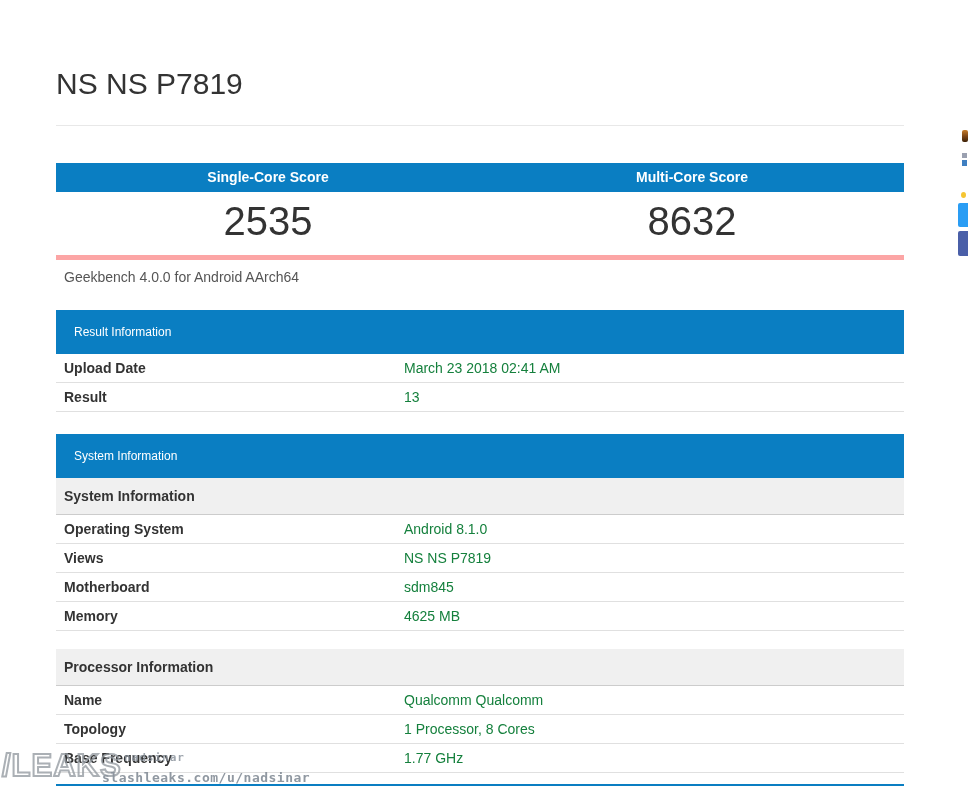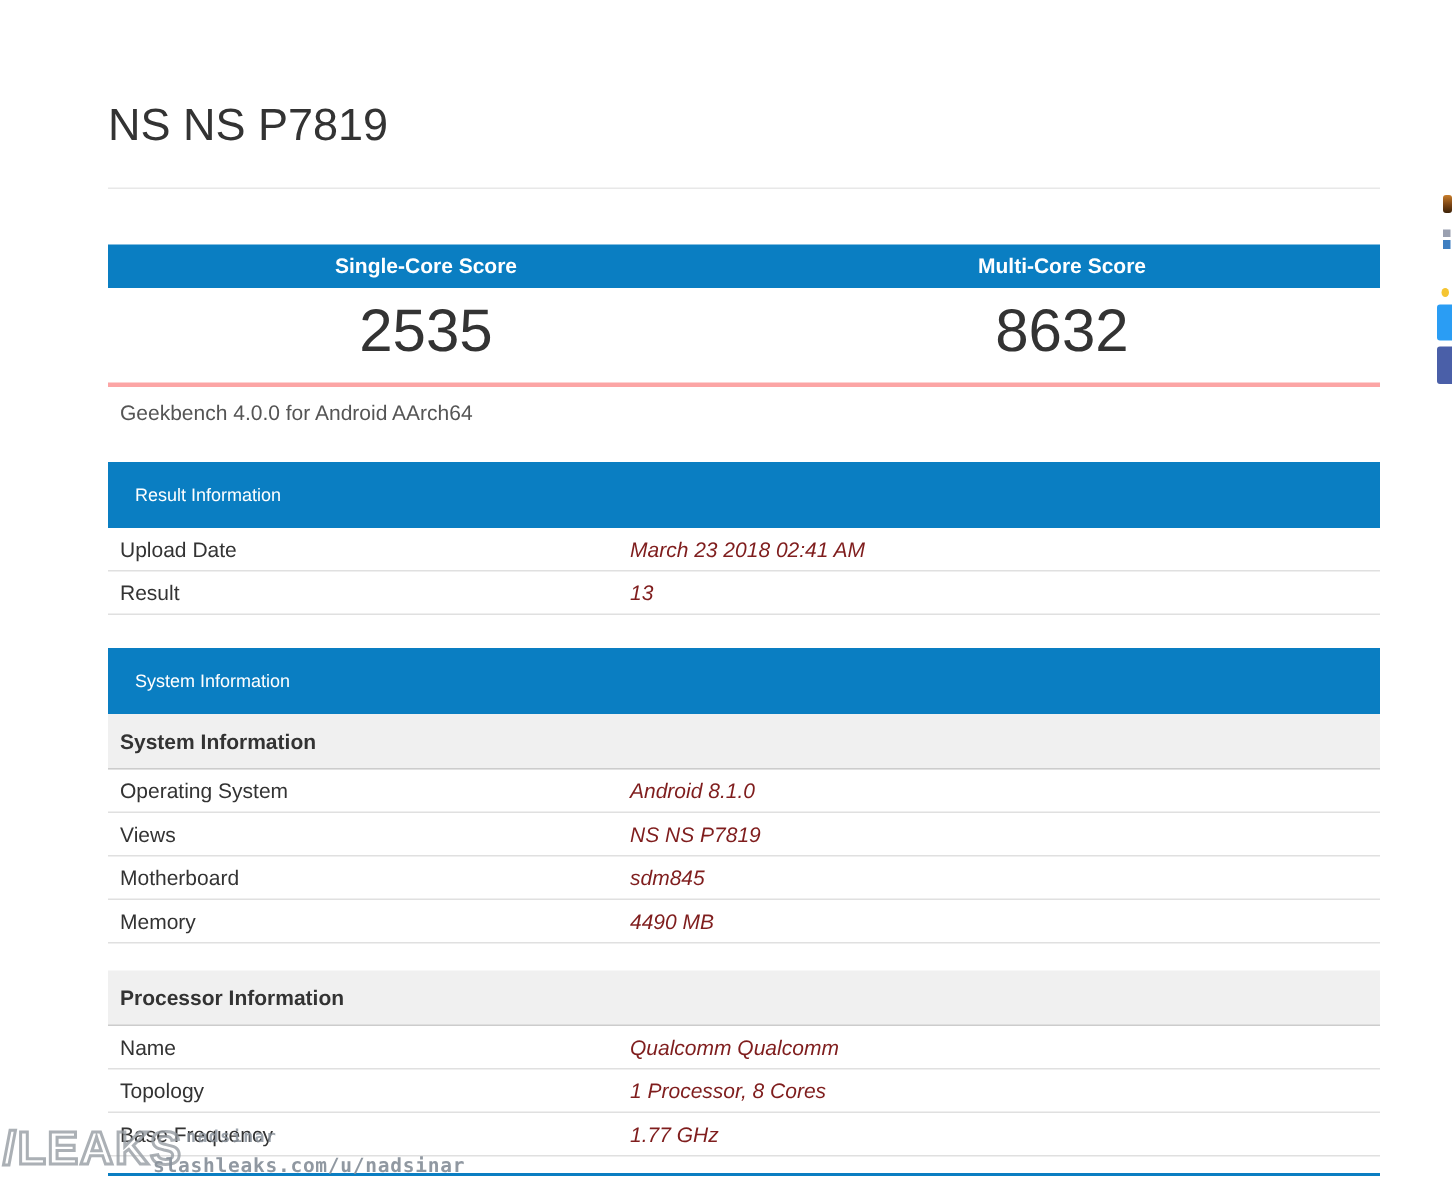--- a/index.html
+++ b/index.html
@@ -1,48 +1,48 @@
 <!DOCTYPE html>
 <html style="--accent_blue: #0a7ec2; --subheader_bg: #f0f0f0; --row_border: #e0e0e0; --twitter_blue: #2a9df4; --facebook_blue: #4a5fa8; --star_yellow: #f5c532; --logo_orange: #b06a20;"><head>
 <meta charset="utf-8">
 <style>
   * { margin:0; padding:0; box-sizing:border-box; }
   html,body { background:#fff; }
   body {
     width:968px; height:802px; position:relative; overflow:hidden;
     font-family:"Liberation Sans", sans-serif; color:#333;
   }
-  .content { position:absolute; left:72px; top:0; width:848px; }
+  .content { position:absolute; left:56px; top:0; width:848px; }
 
   .page-title { margin-top:68px; font-size:30px; font-weight:400; line-height:32px; color:#333; }
   .title-rule { margin-top:25px; border-top:1px solid #e8e8e8; height:0; }
 
   
   .scoreboard { margin-top:22px; }
   .score-header { display:flex; background:var(--accent_blue,#0a7ec2); height:29px;margin-top:37px; }
   .score-header-cell { width:50%; color:#fff; font-size:14px; font-weight:bold; text-align:center; line-height:29px; }
-  .score-values { display:flex; padding:8px 0 12px 0; border-bottom:3px solid #fca5a5; }
+  .score-values { display:flex; padding:8px 0 12px 0; border-bottom:5px solid #fca5a5; }
   .score-value { width:50%; text-align:center; font-size:40px; line-height:43px; color:#333; }
   .score-caption { padding:9px 8px; font-size:14px; line-height:16px; color:#555; }
 
   
   .section { margin-top:16px; }
   .section.sys { margin-top:22px; }
   .section-header {
     background:var(--accent_blue,#0a7ec2); color:#fff; height:44px; line-height:44px;
     font-size:12px; font-weight:400; padding-left:18px;
   }
   .subheader {
     background:var(--subheader_bg,#f0f0f0); border-bottom:1px solid #ccc;
     padding:10px 8px; font-size:14px; line-height:16px; font-weight:bold; color:#333;
   }
   .subheader.spaced { margin-top:18px; }
   .info-row { display:flex; padding:7px 8px; line-height:14px; font-size:14px; border-bottom:1px solid var(--row_border,#e0e0e0); }
-  .info-label { flex:0 0 340px; font-weight:normal; color:#333; }
-  .info-value { flex:1 1 auto; color:#7f1d1d;font-style:italic; }
+  .info-label { flex:0 0 340px; font-weight:bold; color:#333; }
+  .info-value { flex:1 1 auto; color:#15803d; }
 
   .bottom-blue-line { margin-top:11px; height:2px; background:var(--accent_blue,#0a7ec2); }
 
   
   .wm-logo {
     position:absolute; left:2px; top:748px; font-size:31px; font-weight:bold; letter-spacing:1px;
     color:transparent; -webkit-text-stroke:2px rgba(150,156,162,.8);
     text-shadow:0 0 0 rgba(0,0,0,0); pointer-events:none; z-index:5;
   }
   .wm-user {
@@ -109,21 +109,21 @@
       <div class="info-row">
         <div class="info-label">Views</div>
         <div class="info-value">NS NS P7819</div>
       </div>
       <div class="info-row">
         <div class="info-label">Motherboard</div>
         <div class="info-value">sdm845</div>
       </div>
       <div class="info-row">
         <div class="info-label">Memory</div>
-        <div class="info-value">4490 MB</div>
+        <div class="info-value">4625 MB</div>
       </div>
 
       <div class="subheader spaced">Processor Information</div>
       <div class="info-row">
         <div class="info-label">Name</div>
         <div class="info-value">Qualcomm Qualcomm</div>
       </div>
       <div class="info-row">
         <div class="info-label">Topology</div>
         <div class="info-value">1 Processor, 8 Cores</div>

